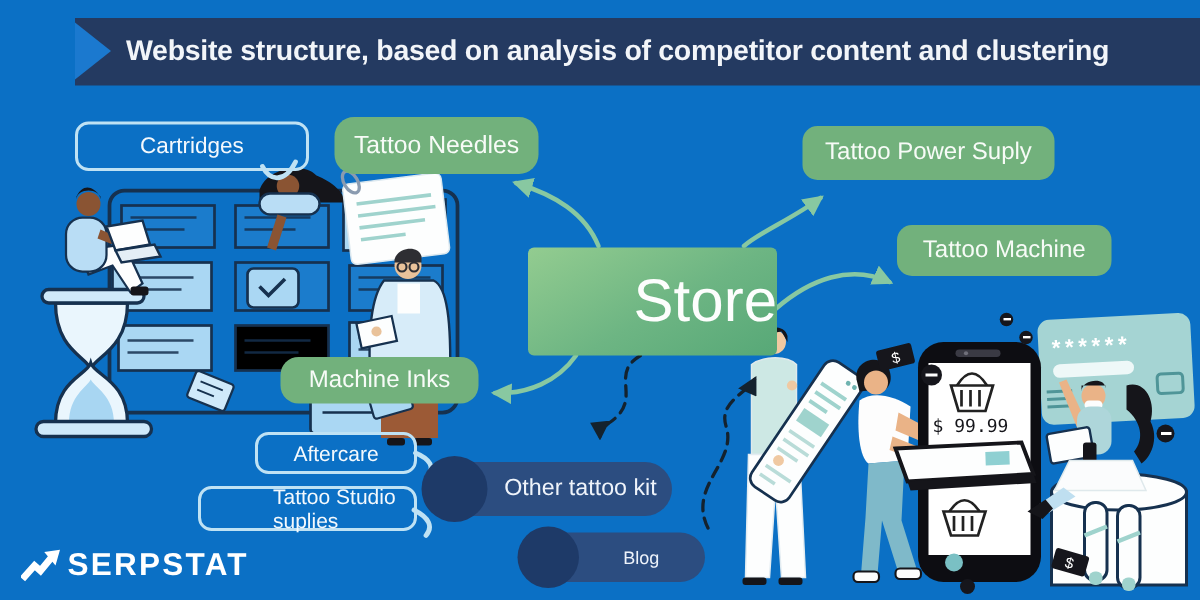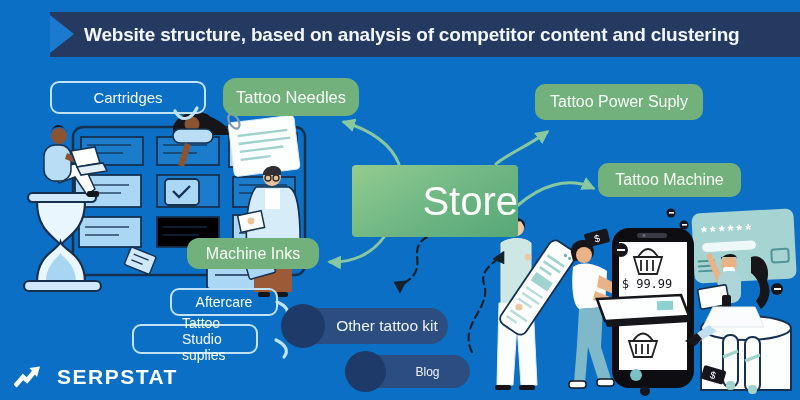--- a/index.html
+++ b/index.html
@@ -28,44 +28,44 @@
     background:#72b17c;color:#f7fbf7;display:flex;align-items:center;justify-content:center;
     z-index:6;box-sizing:border-box;
   }
   .store{
     left:352px;top:165px;width:166px;height:72px;border-radius:4px;
     background:linear-gradient(150deg,#93cc90 0%,#6db583 55%,#57a877 100%);
     font-size:40px;color:#fdfefd;justify-content:flex-end;
   }
   .needles{left:200px;top:78px;width:136px;height:38px;border-radius:13px;font-size:16.5px;margin-left:23px;}
   .power{left:535px;top:84px;width:168px;height:36px;border-radius:10px;font-size:16px;}
-  .machine{left:598px;top:163px;width:143px;height:34px;border-radius:10px;font-size:16px;}
+  .machine{left:598px;top:150px;width:143px;height:34px;border-radius:10px;font-size:16px;}
   .inks{left:187px;top:238px;width:132px;height:31px;border-radius:12px;font-size:16px;}
   
   .bubble{
     border:2.5px solid #bfe2f4;border-radius:9px;color:#f4f9fd;
     display:flex;align-items:center;justify-content:center;z-index:6;box-sizing:border-box;
   }
   .cartridges{left:50px;top:81px;width:156px;height:33px;font-size:15px;}
   .aftercare{left:170px;top:288px;width:108px;height:28px;font-size:14px;text-align:center;}
-  .studio{left:132px;top:324px;width:126px;height:30px;font-size:14px;padding-left:48px;}
+  .studio{left:132px;top:324px;width:146px;height:30px;font-size:14px;padding-left:48px;}
   
   .pill{
     background:#2c4d80;border-radius:999px;color:#eef3fa;z-index:6;
     display:flex;align-items:center;justify-content:center;
   }
   .pill .dot{
     position:absolute;border-radius:50%;background:#1e3a68;
   }
   .otherkit{left:284px;top:308px;width:164px;height:36px;font-size:15.5px;padding-left:42px;box-sizing:border-box;}
   .otherkit .dot{left:-3px;top:-4px;width:44px;height:44px;}
   .blog{left:347px;top:355px;width:123px;height:33px;font-size:12px;padding-left:38px;box-sizing:border-box;}
   .blog .dot{left:-2px;top:-4px;width:41px;height:41px;}
   
-  .logo{left:14px;top:365px;display:flex;align-items:center;gap:16px;z-index:6;}
+  .logo{left:14px;top:365px;display:flex;align-items:center;gap:4px;z-index:6;}
   .logo-text{color:#fff;font-size:21px;font-weight:bold;letter-spacing:1.5px;}
   
   .illu{z-index:2;}
   .links{left:0;top:0;z-index:4;pointer-events:none;}
 </style>
 </head>
 <body>
 
 <div class="abs banner">
   <span class="banner-title">Website structure, based on analysis of competitor content and clustering</span>

